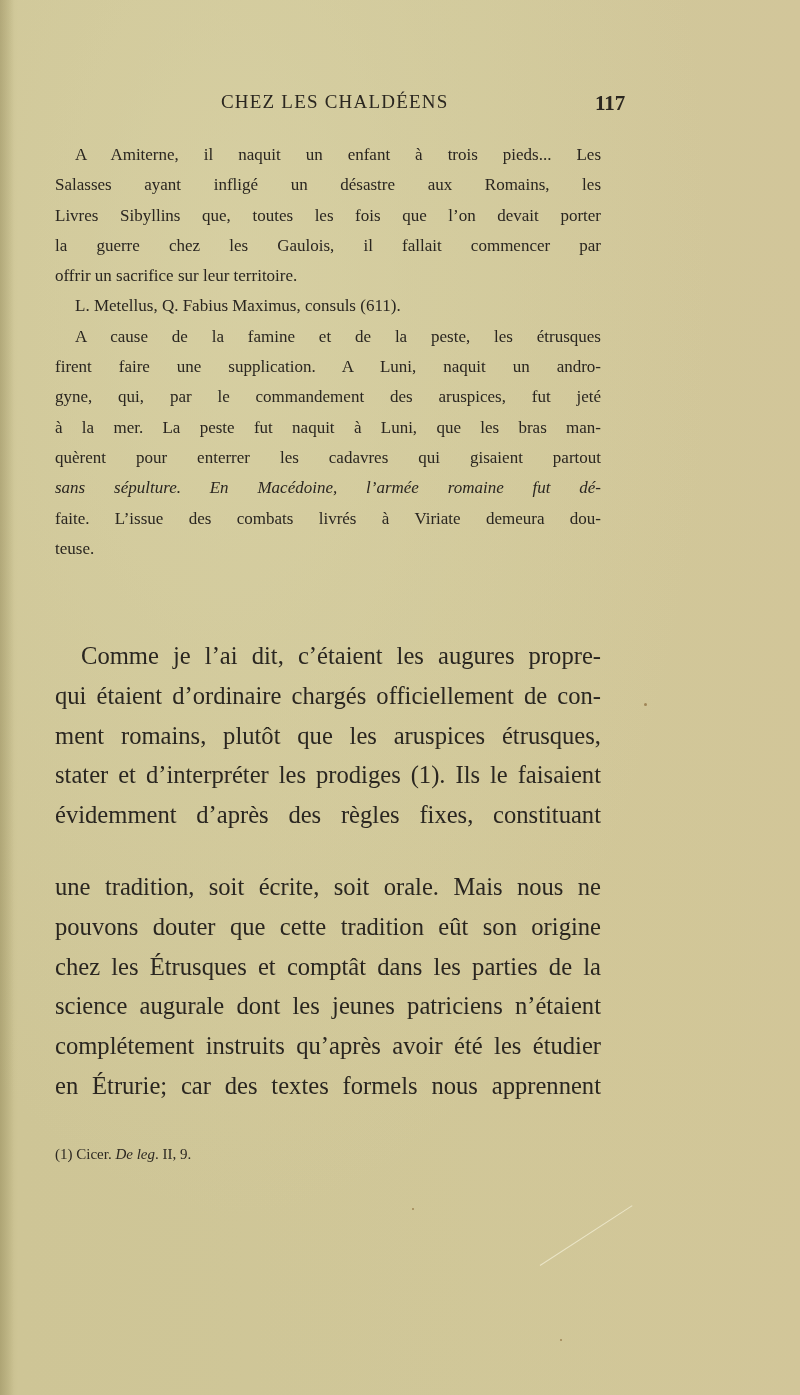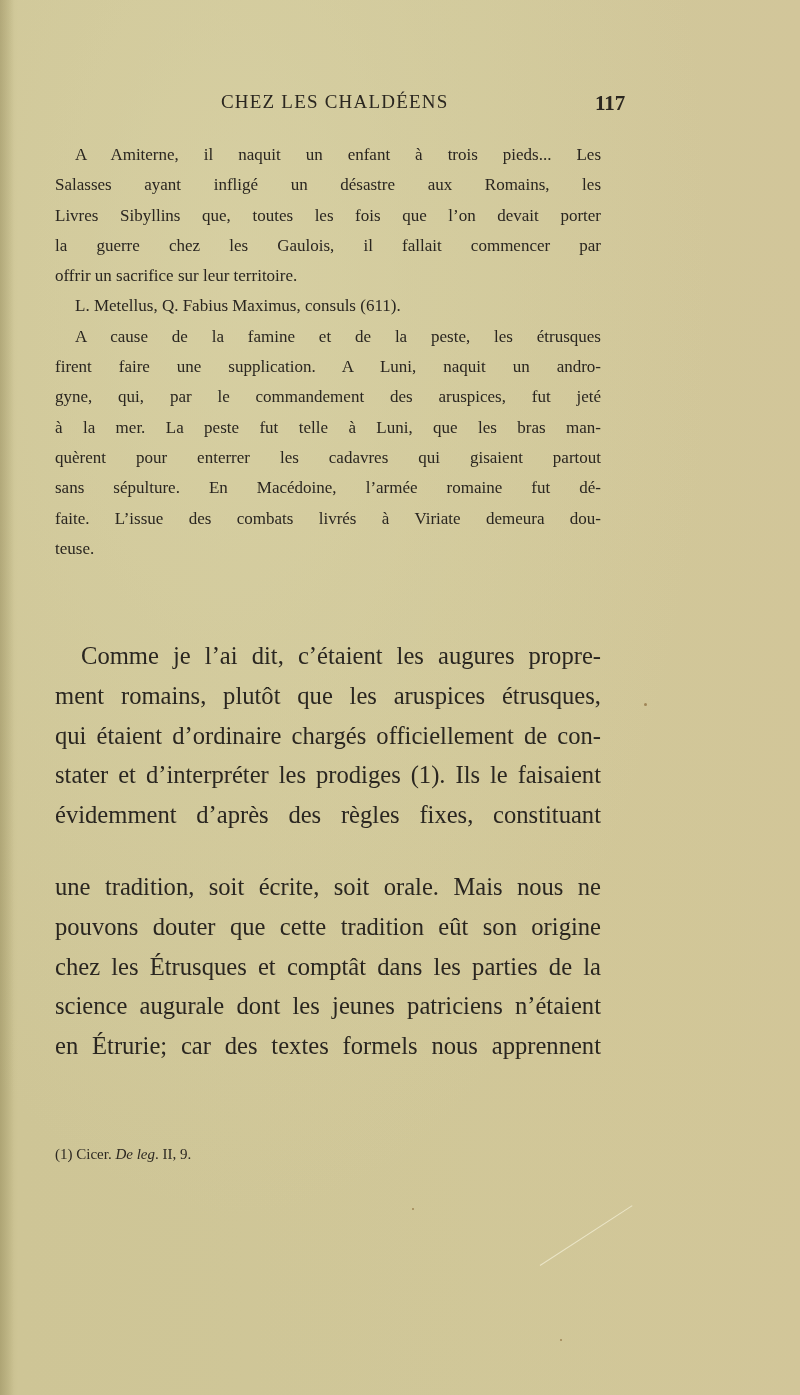--- a/index.html
+++ b/index.html
@@ -100,38 +100,39 @@
         <div style="height: 30.3px; line-height: 30.3px; white-space: nowrap; text-align: justify; text-align-last: justify;">la guerre chez les Gaulois, il fallait commencer par</div>
         <div style="height: 30.3px; line-height: 30.3px; white-space: nowrap; text-align: justify; text-align-last: left;">offrir un sacrifice sur leur territoire.</div>
       </div>
       <div>
         <div style="height: 30.3px; line-height: 30.3px; white-space: nowrap; text-align: justify; text-align-last: left; padding-left: 20px;">L. Metellus, Q. Fabius Maximus, consuls (611).</div>
       </div>
       <div>
         <div style="height: 30.3px; line-height: 30.3px; white-space: nowrap; text-align: justify; text-align-last: justify; padding-left: 20px;">A cause de la famine et de la peste, les étrusques</div>
         <div style="height: 30.3px; line-height: 30.3px; white-space: nowrap; text-align: justify; text-align-last: justify;">firent faire une supplication. A Luni, naquit un andro-</div>
         <div style="height: 30.3px; line-height: 30.3px; white-space: nowrap; text-align: justify; text-align-last: justify;">gyne, qui, par le commandement des aruspices, fut jeté</div>
-        <div style="height: 30.3px; line-height: 30.3px; white-space: nowrap; text-align: justify; text-align-last: justify;">à la mer. La peste fut telle à Luni, que les bras man-</div>
+        <div style="height: 30.3px; line-height: 30.3px; white-space: nowrap; text-align: justify; text-align-last: justify;">à la mer. La peste fut naquit à Luni, que les bras man-</div>
         <div style="height: 30.3px; line-height: 30.3px; white-space: nowrap; text-align: justify; text-align-last: justify;">quèrent pour enterrer les cadavres qui gisaient partout</div>
-        <div style="height: 30.3px; line-height: 30.3px; white-space: nowrap; text-align: justify; text-align-last: justify;">sans sépulture. En Macédoine, l’armée romaine fut dé-</div>
+        <div style="height: 30.3px; line-height: 30.3px; white-space: nowrap; text-align: justify; text-align-last: justify; font-style: italic;">sans sépulture. En Macédoine, l’armée romaine fut dé-</div>
         <div style="height: 30.3px; line-height: 30.3px; white-space: nowrap; text-align: justify; text-align-last: justify;">faite. L’issue des combats livrés à Viriate demeura dou-</div>
         <div style="height: 30.3px; line-height: 30.3px; white-space: nowrap; text-align: justify; text-align-last: left;">teuse.</div>
       </div>
     </div>
 
   <div id="main-section" style="position:absolute; left:55px; top:636px; width:546px; font-size:24.6px;">
   <div style="height: 39.8px; line-height: 39.8px; white-space: nowrap; text-align: justify; text-align-last: justify; padding-left: 26px;">Comme je l’ai dit, c’étaient les augures propre-</div>
+      <div style="height: 39.8px; line-height: 39.8px; white-space: nowrap; text-align: justify; text-align-last: justify;">qui étaient d’ordinaire chargés officiellement de con-</div>
       <div style="height: 39.8px; line-height: 39.8px; white-space: nowrap; text-align: justify; text-align-last: justify;">ment romains, plutôt que les aruspices étrusques,</div>
-      <div style="height: 39.8px; line-height: 39.8px; white-space: nowrap; text-align: justify; text-align-last: justify;">qui étaient d’ordinaire chargés officiellement de con-</div>
       <div style="height: 39.8px; line-height: 39.8px; white-space: nowrap; text-align: justify; text-align-last: justify;">stater et d’interpréter les prodiges (1). Ils le faisaient</div>
       <div style="height: 39.8px; line-height: 39.8px; white-space: nowrap; text-align: justify; text-align-last: justify;">évidemment d’après des règles fixes, constituant</div>
       <div style="height: 39.8px; line-height: 39.8px; white-space: nowrap; text-align: justify; text-align-last: justify; margin-top: 32px;">une tradition, soit écrite, soit orale. Mais nous ne</div>
       <div style="height: 39.8px; line-height: 39.8px; white-space: nowrap; text-align: justify; text-align-last: justify;">pouvons douter que cette tradition eût son origine</div>
       <div style="height: 39.8px; line-height: 39.8px; white-space: nowrap; text-align: justify; text-align-last: justify;">chez les Étrusques et comptât dans les parties de la</div>
       <div style="height: 39.8px; line-height: 39.8px; white-space: nowrap; text-align: justify; text-align-last: justify;">science augurale dont les jeunes patriciens n’étaient</div>
+      <div style="height: 39.8px; line-height: 39.8px; white-space: nowrap; text-align: justify; text-align-last: justify;">complétement instruits qu’après avoir été les étudier</div>
       <div style="height: 39.8px; line-height: 39.8px; white-space: nowrap; text-align: justify; text-align-last: justify;">en Étrurie; car des textes formels nous apprennent</div>
     </div>
 
   <div class="footnote">
     <span>(1)</span><span> Cicer. </span><em>De leg</em><span>. II, 9.</span>
   </div>
 
   <div class="speck" style="left:644px; top:703px;"></div>
   <div class="speck" style="left:412px; top:1208px; width:2px; height:2px;"></div>
   <div class="speck" style="left:560px; top:1339px; width:2px; height:2px;"></div>

